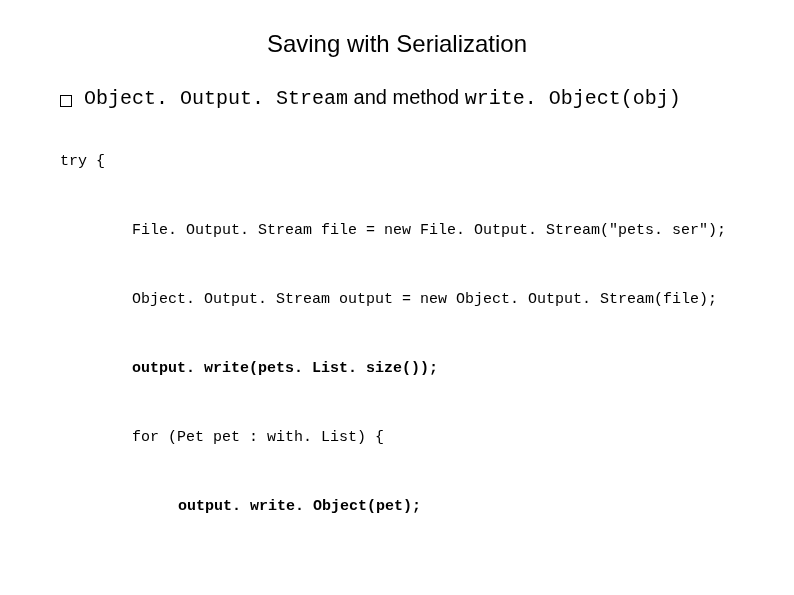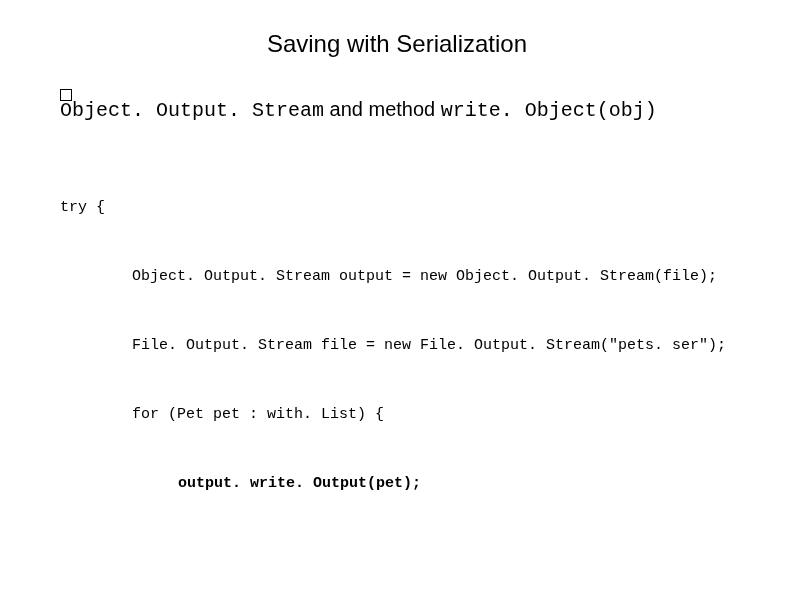--- a/index.html
+++ b/index.html
@@ -15,23 +15,21 @@
     font-size: 24px;
     font-weight: normal;
     text-align: center;
     margin-bottom: 28px;
     font-family: Arial, Helvetica, sans-serif;
   }
   .bullet-line {
     display: flex;
     align-items: baseline;
     font-size: 20px;
-    margin-bottom: 34px;
     margin-left: 0;
-    flex-direction: column;
   }
   .bullet-icon {
     width: 12px;
     height: 12px;
     border: 1.5px solid #000;
     margin-right: 12px;
     flex-shrink: 0;
     position: relative;
     top: 3px;
   }
@@ -54,23 +52,24 @@
 
 <div class="bullet-line">
   <span class="bullet-icon"></span>
   <span>
     <span class="mono">Object. Output. Stream</span><span> and method </span><span class="mono">write. Object(obj)</span>
   </span>
 </div>
 
 <div class="code-block">
 <div>try {</div>
+<div class="ind1">File. Output. Stream file = new File. Output. Stream("pets. ser");</div>
 <div class="ind1">Object. Output. Stream output = new Object. Output. Stream(file);</div>
-<div class="ind1">File. Output. Stream file = new File. Output. Stream("pets. ser");</div>
+<div class="ind1 bold">output. write(pets. List. size());</div>
 <div class="ind1">for (Pet pet : with. List) {</div>
-<div class="ind2 bold">output. write. Output(pet);</div>
+<div class="ind2 bold">output. write. Object(pet);</div>
 
 
 
 
 
 
 </div>
 
 </body></html>

